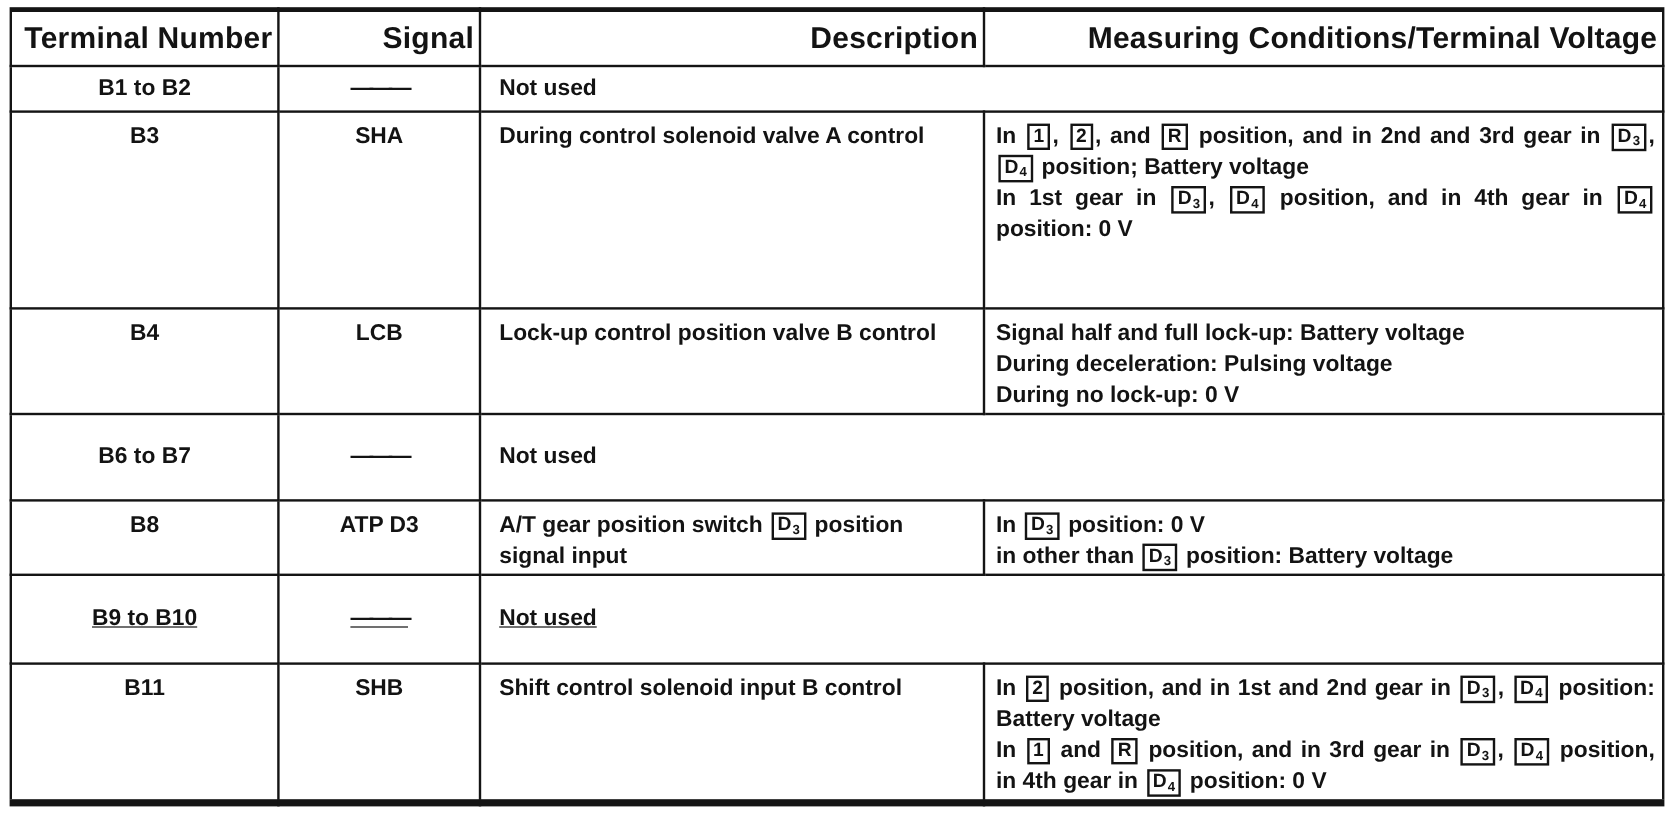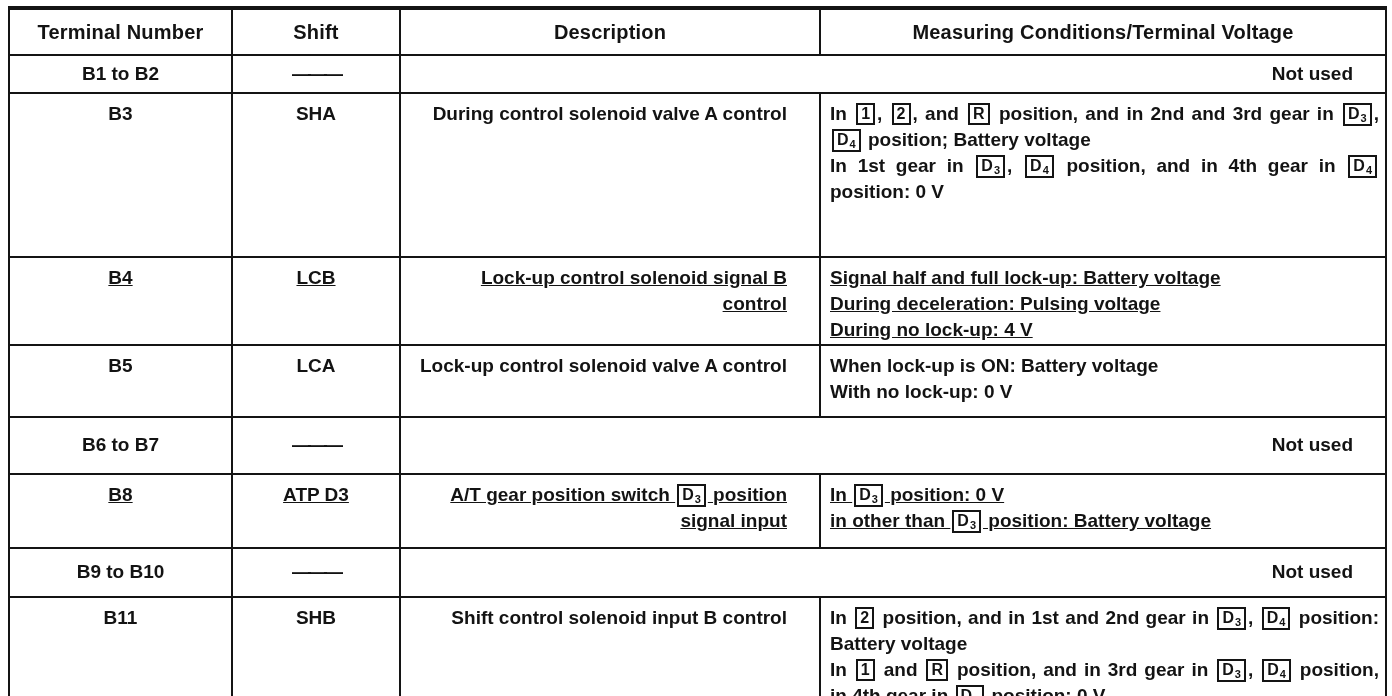--- a/index.html
+++ b/index.html
@@ -35,45 +35,45 @@
   col.col-desc     { width: 420px; }
   col.col-cond     { width: 566px; }
 
   th, td {
     border: 2px solid #141414;
     font-weight: 700;
     box-sizing: border-box;
   }
   thead tr { height: 47px; }
   th {
-    font-size: 20px;
-    text-align: center;
+    font-size: 25px;
+    text-align: right;
     vertical-align: middle;
     padding: 2px 4px;
     letter-spacing: 0.2px;
   }
   tbody td {
     font-size: 19px;
     line-height: 26px;
     vertical-align: top;
     padding-top: 7px;
   }
   
   tbody tr:nth-child(1) { height: 38px; }
   tbody tr:nth-child(2) { height: 164px; }
-  tbody tr:nth-child(3) { height: 77px; text-decoration: underline; }
+  tbody tr:nth-child(3) { height: 77px; }
   tbody tr:nth-child(4) { height: 72px; }
   tbody tr:nth-child(5) { height: 57px; margin-top: 28px; }
   tbody tr:nth-child(6) { height: 74px; text-decoration: underline; }
   tbody tr:nth-child(7) { height: 49px; }
   tbody tr:nth-child(8) { height: 133px; }
 
   td.c-term { text-align: center; }
   td.c-sig  { text-align: center; }
-  td.c-desc { text-align: right; padding-left: 15px; padding-right: 32px; }
+  td.c-desc { text-align: left; padding-left: 15px; padding-right: 32px; }
   td.c-cond { text-align: left; padding-left: 9px;  padding-right: 6px; }
 
   tr.row-not-used td {
     vertical-align: middle;
     padding-top: 0;
   }
   td.c-sig.dashcell {
     letter-spacing: -3px;
     font-weight: 700;
   }
@@ -106,21 +106,21 @@
   <table class="spec-table">
     <colgroup>
       <col class="col-terminal">
       <col class="col-signal">
       <col class="col-desc">
       <col class="col-cond">
     </colgroup>
     <thead>
       <tr>
         <th>Terminal Number</th>
-        <th>Shift</th>
+        <th>Signal</th>
         <th>Description</th>
         <th>Measuring Conditions/Terminal Voltage</th>
       </tr>
     </thead>
     <tbody>
         <tr class="row-not-used">
           <td class="c-term">B1 to B2</td>
           <td class="c-sig dashcell">———</td>
           <td class="c-desc" colspan="2">Not used</td>
         </tr>
@@ -129,34 +129,25 @@
           <td class="c-sig">SHA</td>
           <td class="c-desc">During control solenoid valve A control</td>
           <td class="c-cond">
             <div class="cond-line">In <span class="gbox">1</span>, <span class="gbox">2</span>, and <span class="gbox">R</span> position, and in 2nd and 3rd gear in <span class="gbox">D<sub>3</sub></span>, <span class="gbox">D<sub>4</sub></span> position; Battery voltage</div>
             <div class="cond-line">In 1st gear in <span class="gbox">D<sub>3</sub></span>, <span class="gbox">D<sub>4</sub></span> position, and in 4th gear in <span class="gbox">D<sub>4</sub></span> position: 0 V</div>
           </td>
         </tr>
         <tr>
           <td class="c-term">B4</td>
           <td class="c-sig">LCB</td>
-          <td class="c-desc">Lock-up control solenoid signal B control</td>
+          <td class="c-desc">Lock-up control position valve B control</td>
           <td class="c-cond">
             <div class="cond-line">Signal half and full lock-up: Battery voltage</div>
             <div class="cond-line">During deceleration: Pulsing voltage</div>
-            <div class="cond-line">During no lock-up: 4 V</div>
-          </td>
-        </tr>
-        <tr>
-          <td class="c-term">B5</td>
-          <td class="c-sig">LCA</td>
-          <td class="c-desc">Lock-up control solenoid valve A control</td>
-          <td class="c-cond">
-            <div class="cond-line">When lock-up is ON: Battery voltage</div>
-            <div class="cond-line">With no lock-up: 0 V</div>
+            <div class="cond-line">During no lock-up: 0 V</div>
           </td>
         </tr>
         <tr class="row-not-used">
           <td class="c-term">B6 to B7</td>
           <td class="c-sig dashcell">———</td>
           <td class="c-desc" colspan="2">Not used</td>
         </tr>
         <tr>
           <td class="c-term">B8</td>
           <td class="c-sig">ATP D3</td>

